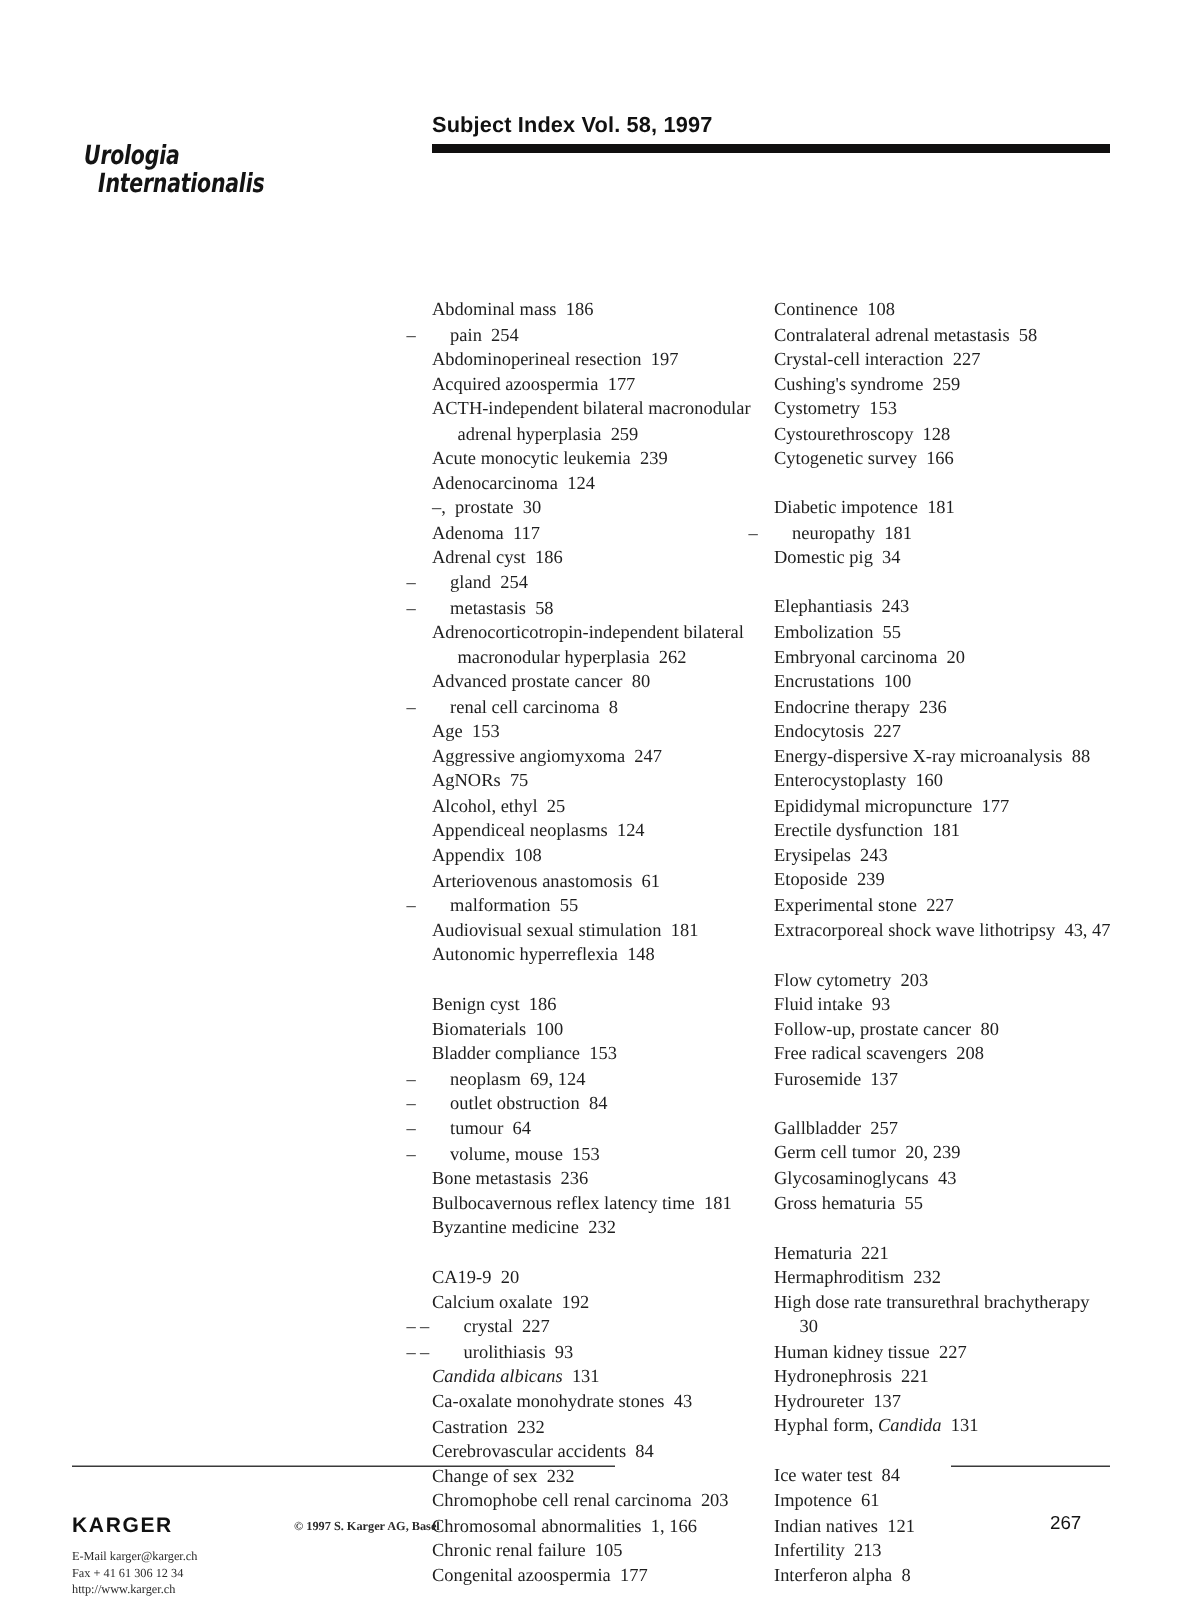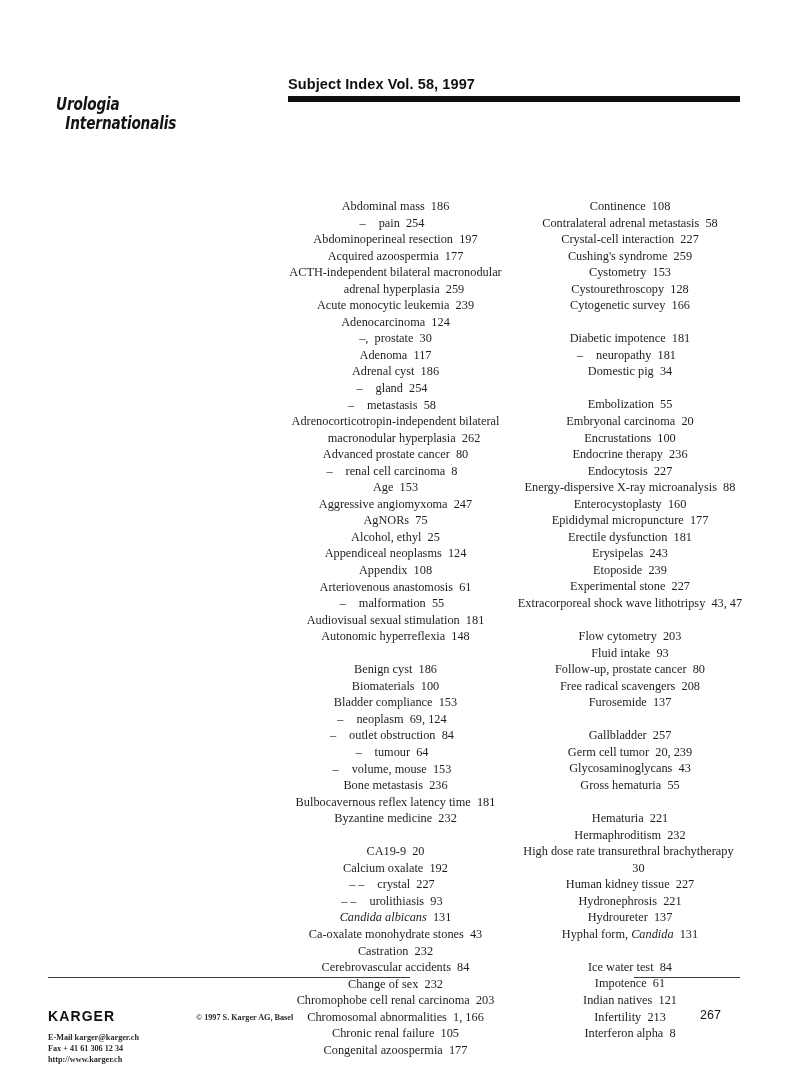--- a/index.html
+++ b/index.html
@@ -69,21 +69,20 @@
     left: 0;
     top: 198px;
     width: 794px;
   }
   .index-column {
     position: absolute;
     top: 0;
     font-size: 12.3px;
     line-height: 16.55px;
     color: #1e1e1e;
-    text-align: center;
   }
   #index-column-left { left: 288px; width: 215px; }
   #index-column-right { left: 516px; width: 228px; }
 
   .index-group { margin-bottom: 16.5px; }
   .index-group:last-child { margin-bottom: 0; }
 
   .index-entry {
     margin: 0;
     padding-left: 17px;
@@ -134,21 +133,21 @@
     font-weight: bold;
   }
   #footer-contact {
     position: absolute;
     left: 48px;
     top: 1032px;
     font-size: 8.2px;
     line-height: 11.2px;
     color: #2a2a2a;
   }
-  #footer-contact div { white-space: nowrap; font-weight: bold; }
+  #footer-contact div { white-space: nowrap; }
   #page-number {
     position: absolute;
     left: 700px;
     top: 1008px;
     width: 40px;
     font-family: "Liberation Sans", sans-serif;
     font-size: 12.5px;
     color: #141414;
   }
 </style>
@@ -231,20 +230,21 @@
           <div class="index-entry">Cystometry&nbsp; 153</div>
           <div class="index-entry">Cystourethroscopy&nbsp; 128</div>
           <div class="index-entry">Cytogenetic survey&nbsp; 166</div>
         </div>
         <div class="index-group">
           <div class="index-entry">Diabetic impotence&nbsp; 181</div>
           <div class="index-entry"><span class="dash">–</span>&nbsp;neuropathy&nbsp; 181</div>
           <div class="index-entry">Domestic pig&nbsp; 34</div>
         </div>
         <div class="index-group">
+          <div class="index-entry">Elephantiasis&nbsp; 243</div>
           <div class="index-entry">Embolization&nbsp; 55</div>
           <div class="index-entry">Embryonal carcinoma&nbsp; 20</div>
           <div class="index-entry">Encrustations&nbsp; 100</div>
           <div class="index-entry">Endocrine therapy&nbsp; 236</div>
           <div class="index-entry">Endocytosis&nbsp; 227</div>
           <div class="index-entry">Energy-dispersive X-ray microanalysis&nbsp; 88</div>
           <div class="index-entry">Enterocystoplasty&nbsp; 160</div>
           <div class="index-entry">Epididymal micropuncture&nbsp; 177</div>
           <div class="index-entry">Erectile dysfunction&nbsp; 181</div>
           <div class="index-entry">Erysipelas&nbsp; 243</div>

